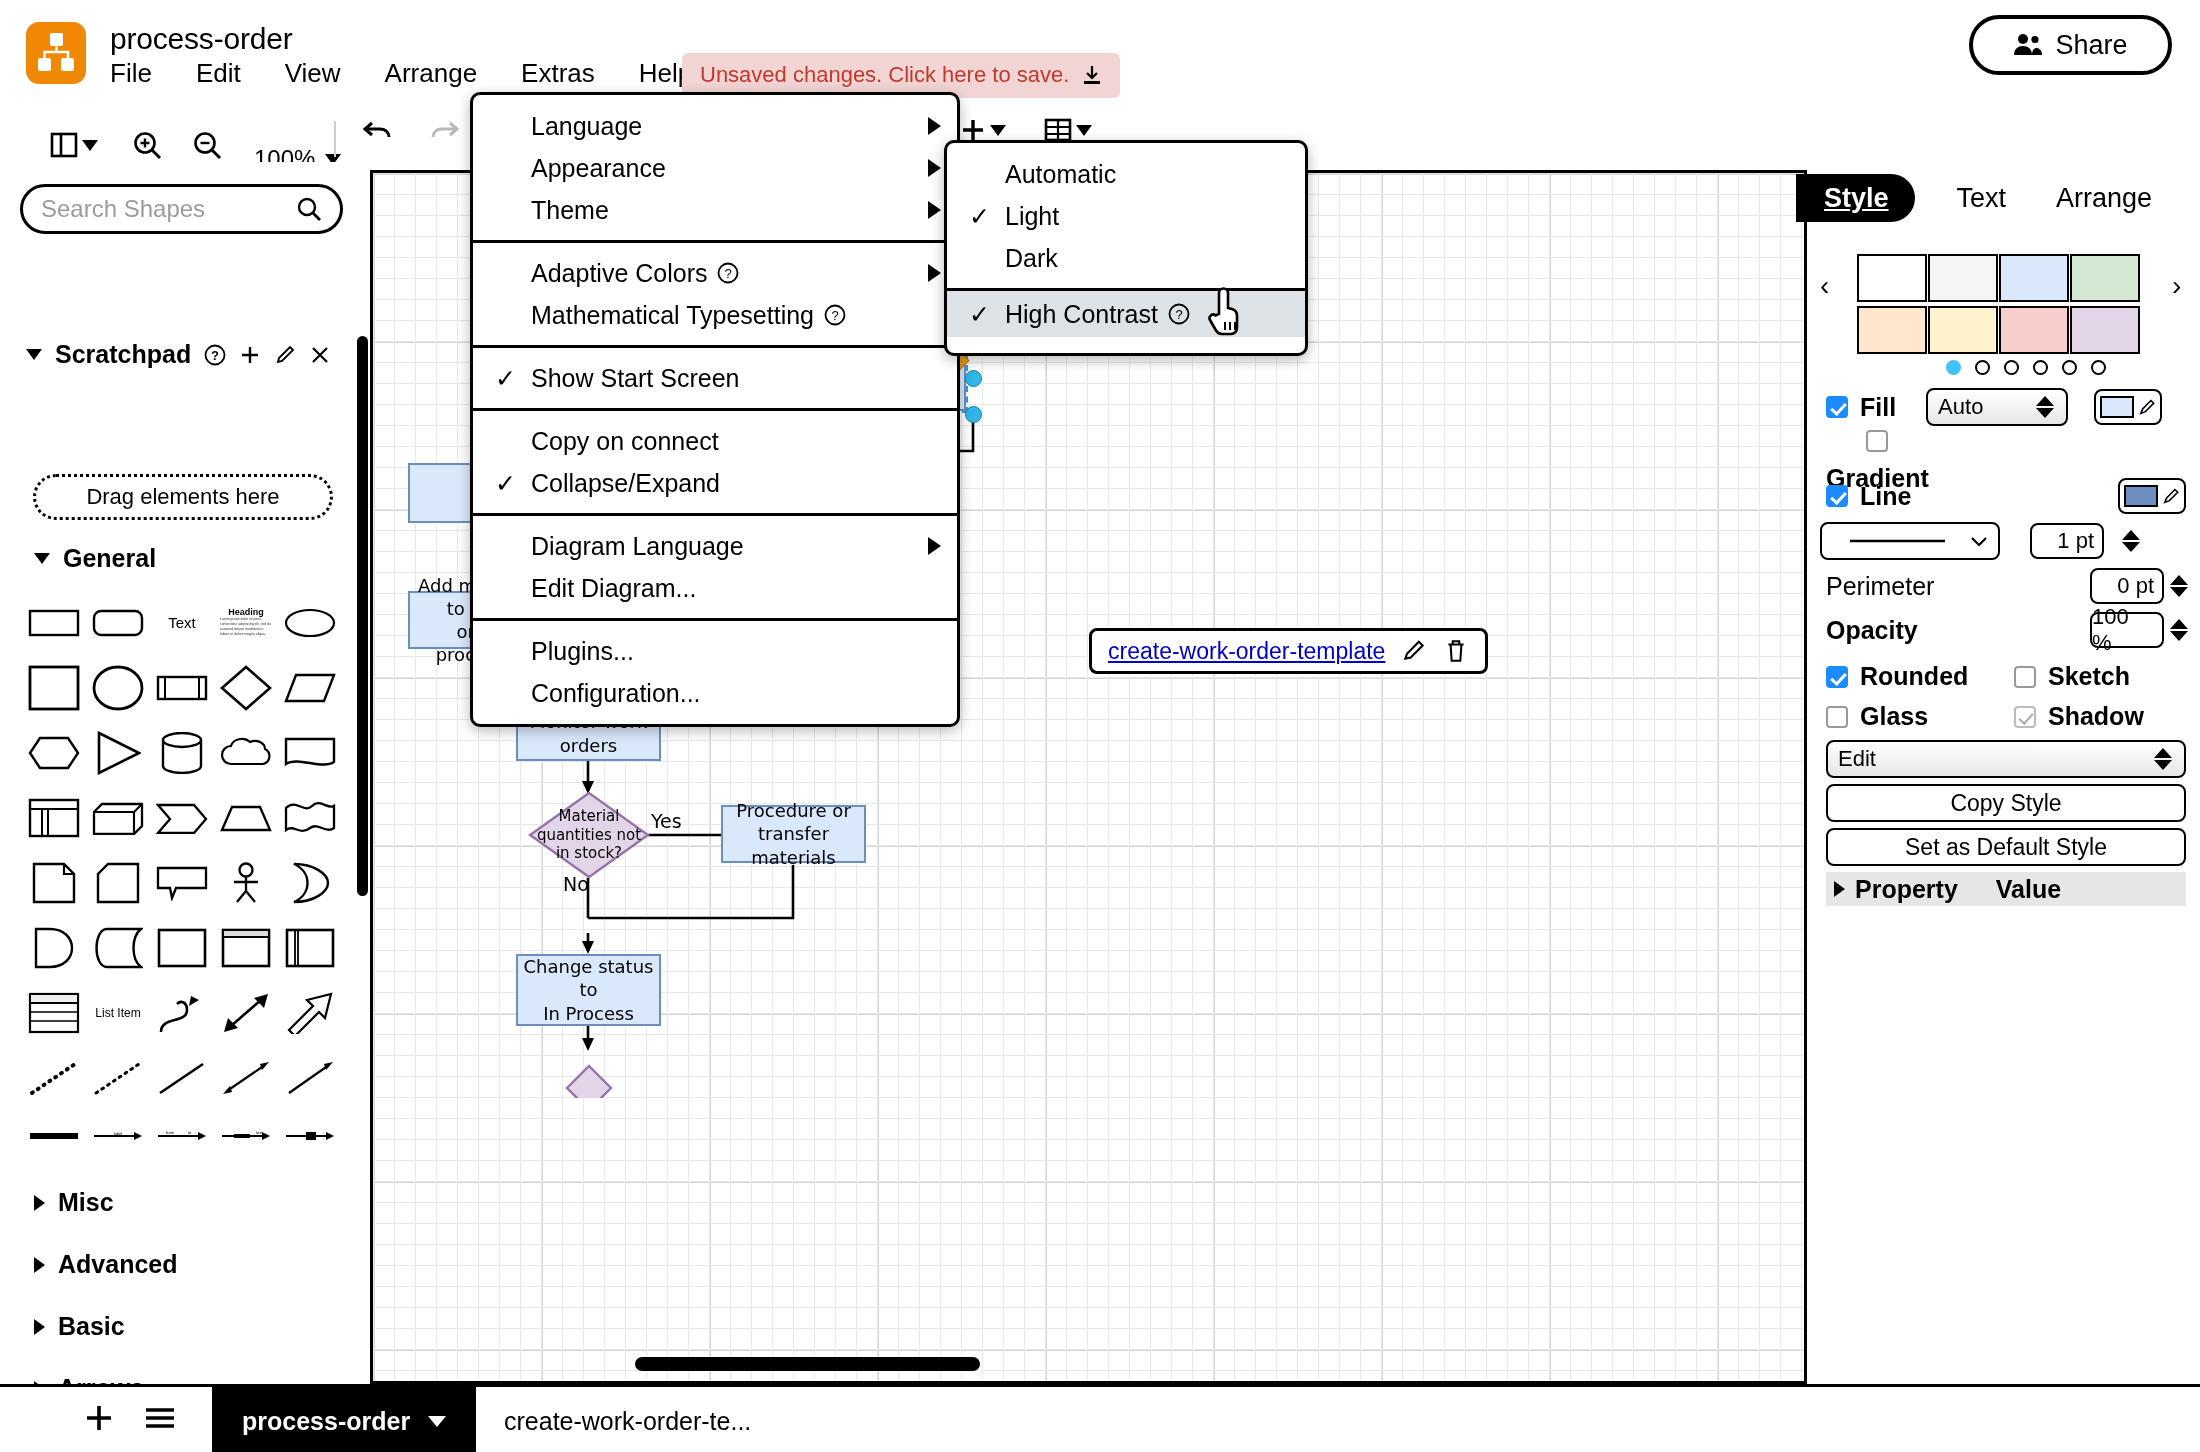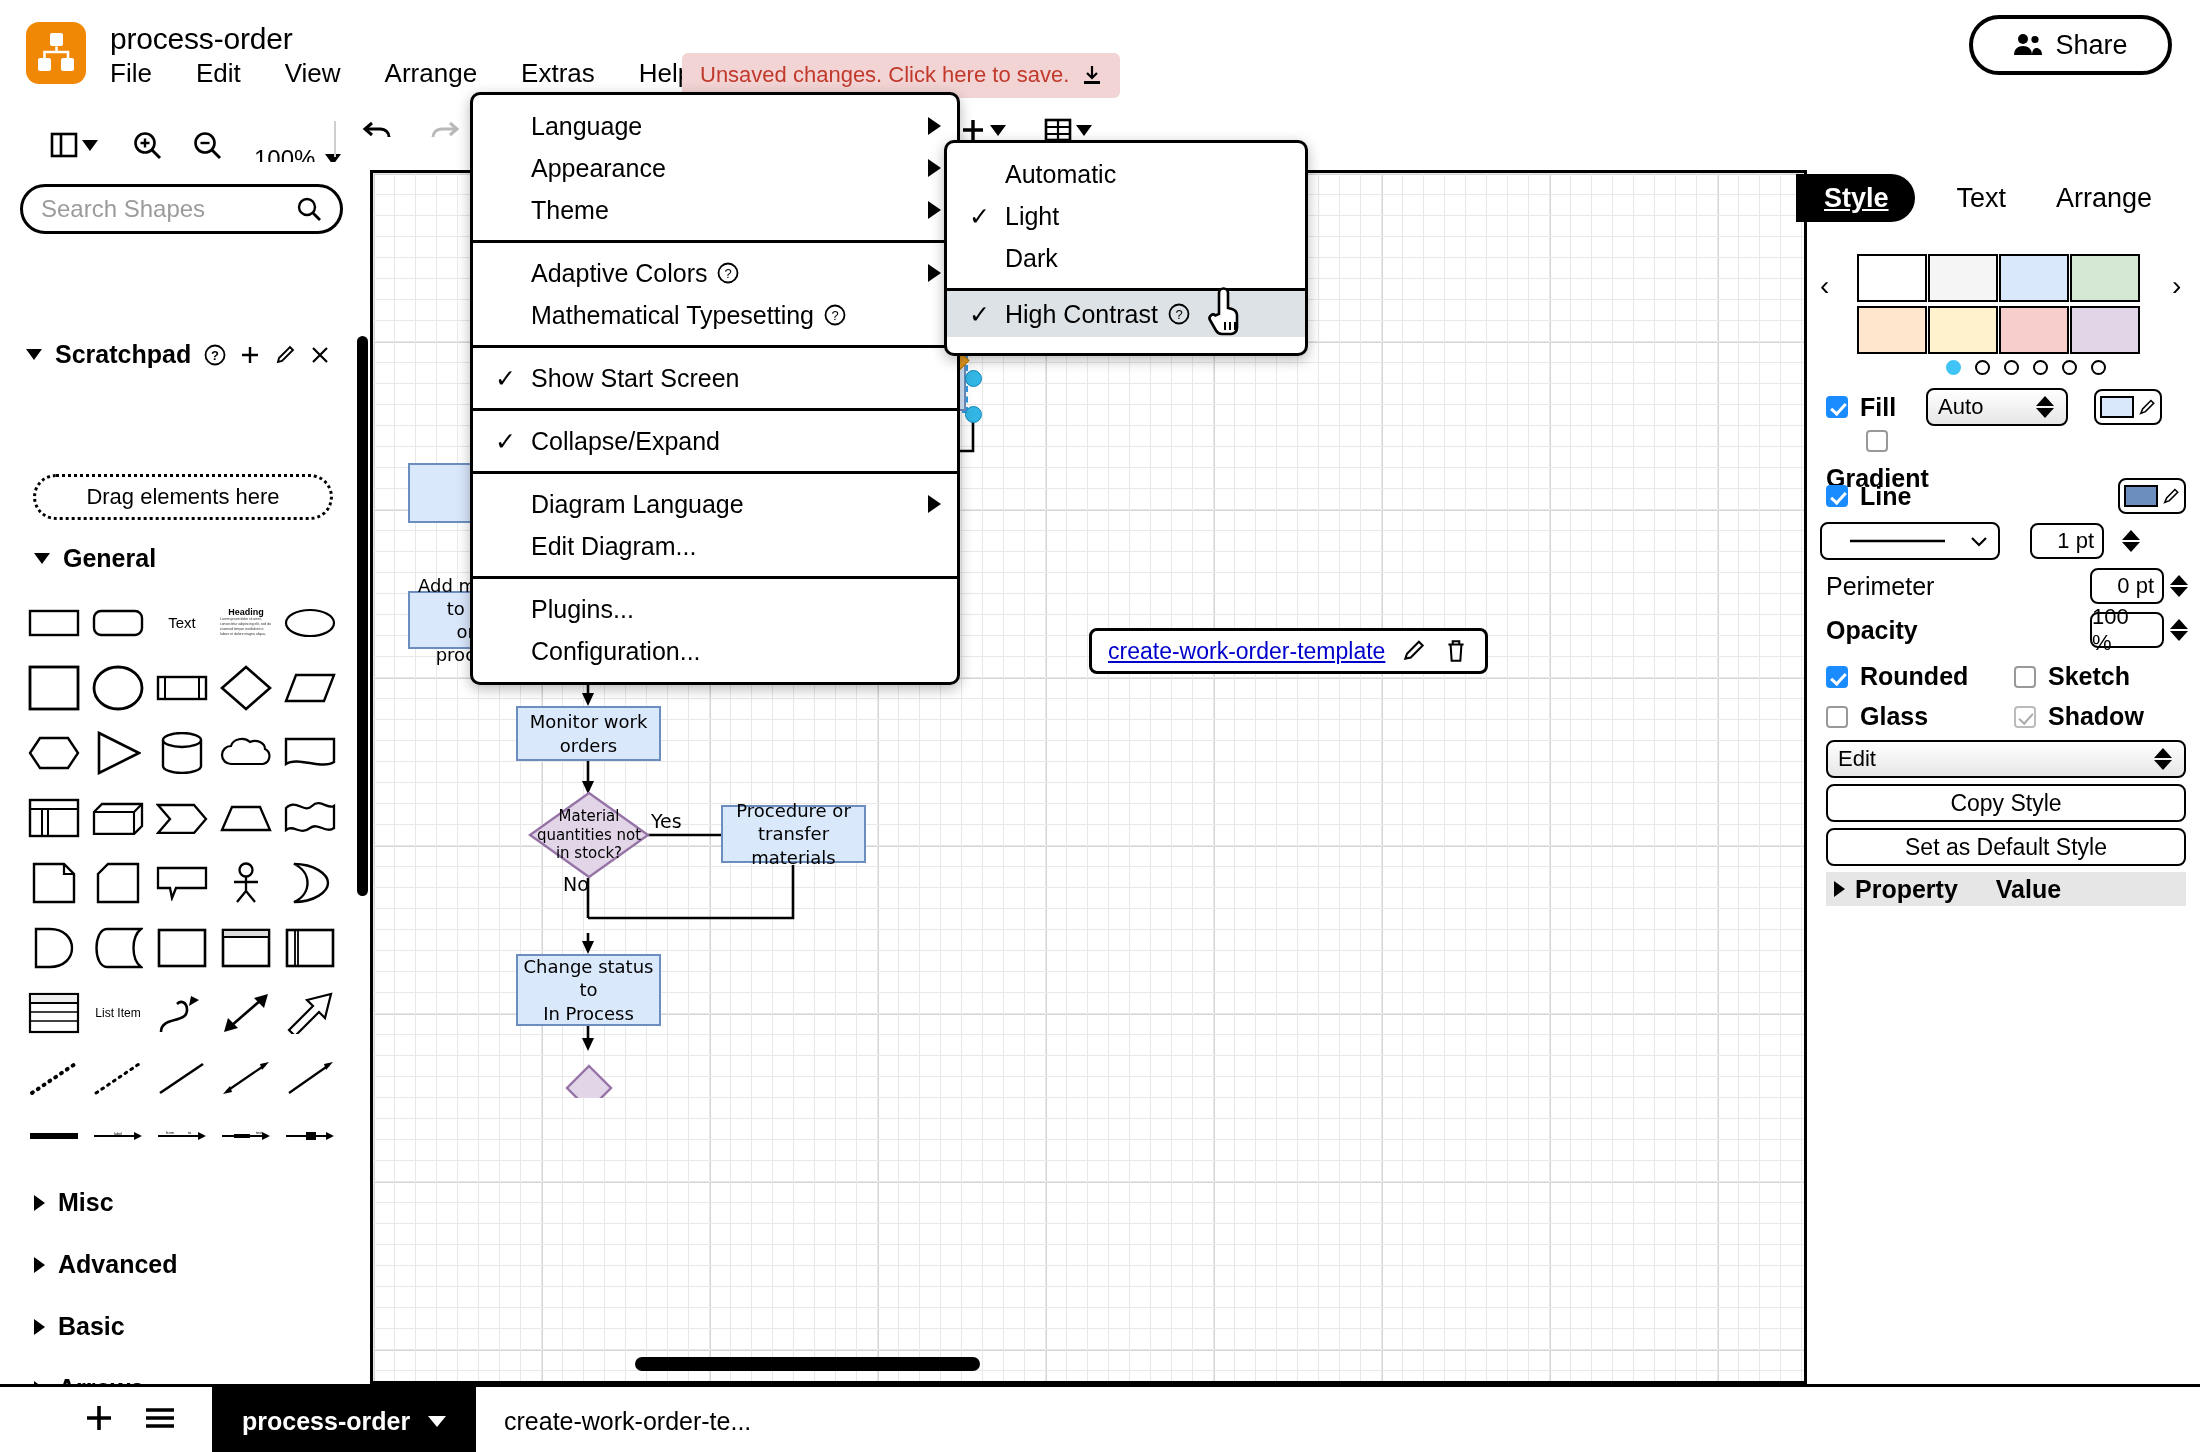--- a/index.html
+++ b/index.html
@@ -867,20 +867,23 @@
           </svg>
       </span>
     </div>
     <div class="menu-sep"></div>
     <div class="mi">
       <span class="check">✓</span>
       <span>Show Start Screen</span>
     </div>
     <div class="menu-sep"></div>
     <div class="mi">
+      <span>Copy on connect</span>
+    </div>
+    <div class="mi">
       <span class="check">✓</span>
       <span>Collapse/Expand</span>
     </div>
     <div class="menu-sep"></div>
     <div class="mi">
       <span>Diagram Language</span>
       <span class="sub-arrow"></span>
     </div>
     <div class="mi">
       <span>Edit Diagram...</span>

